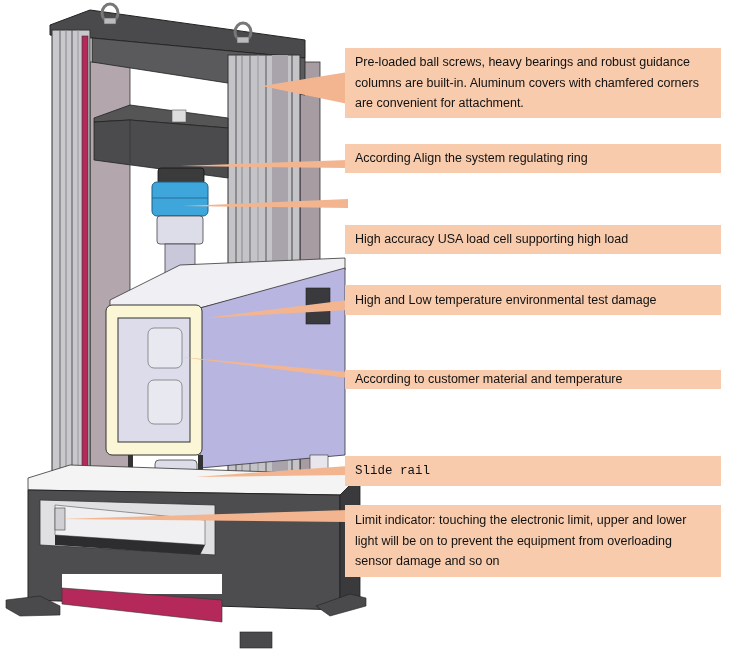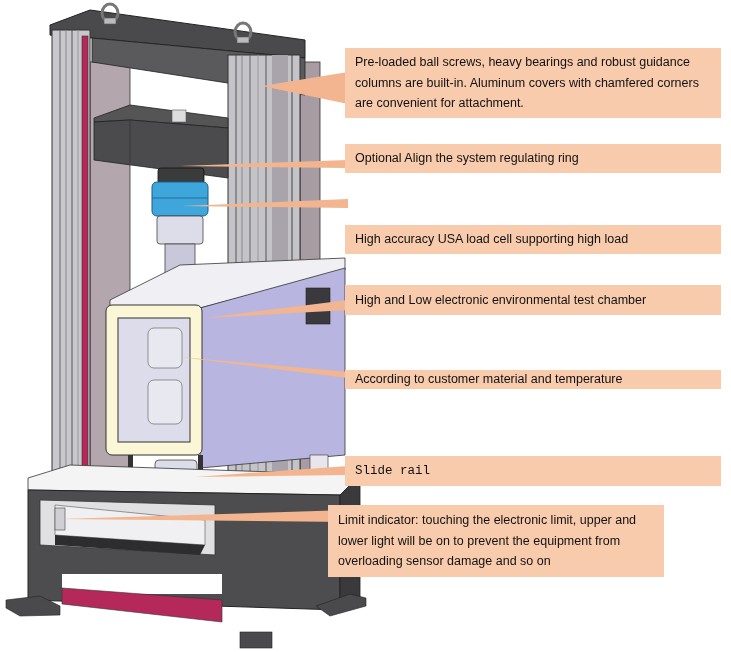--- a/index.html
+++ b/index.html
@@ -108,29 +108,29 @@
     <polygon points="180,357 348,372 348,378"></polygon>
     <polygon points="195,477 348,466 348,475"></polygon>
     <polygon points="60,519 348,510 348,522"></polygon>
   </g>
 </svg>
 
 <div class="callout" style="left:345px;top:48px;width:376px;height:70px;">
   <span>Pre-loaded ball screws, heavy bearings and robust guidance columns are built-in. Aluminum covers with chamfered corners are convenient for attachment.</span>
 </div>
 <div class="callout" style="left:345px;top:144px;width:376px;height:29px;">
-  <span>Optional Align the system regulating ring</span>
+  <span>According Align the system regulating ring</span>
 </div>
 <div class="callout" style="left:345px;top:186px;width:376px;height:29px;margin-top:39px;">
   <span>High accuracy USA load cell supporting high load</span>
 </div>
 <div class="callout" style="left:345px;top:285px;width:376px;height:30px;">
-  <span>High and Low electronic environmental test chamber</span>
+  <span>High and Low temperature environmental test damage</span>
 </div>
 <div class="callout" style="left:345px;top:370px;width:376px;height:19px;">
   <span>According to customer material and temperature</span>
 </div>
 <div class="callout" style="left:345px;top:456px;width:376px;height:30px;font-family:Liberation Mono, monospace;">
   <span>Slide rail</span>
 </div>
-<div class="callout" style="left:328px;top:505px;width:336px;height:72px;">
+<div class="callout" style="left:345px;top:505px;width:376px;height:72px;">
   <span>Limit indicator: touching the electronic limit, upper and lower light will be on to prevent the equipment from overloading sensor damage and so on</span>
 </div>
 
 </body></html>

